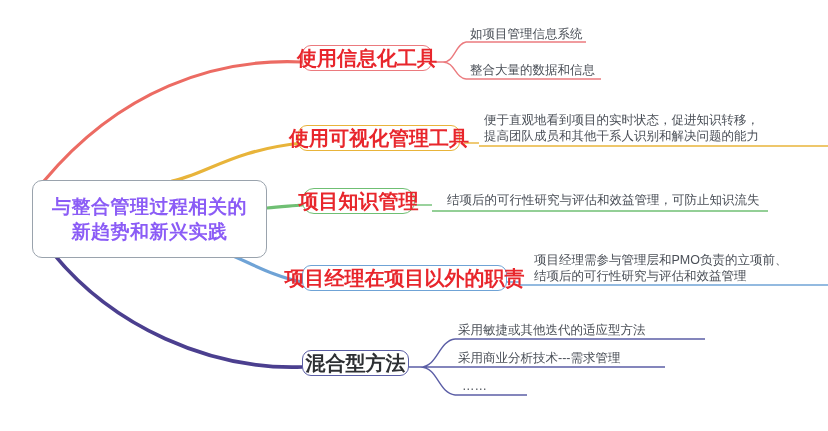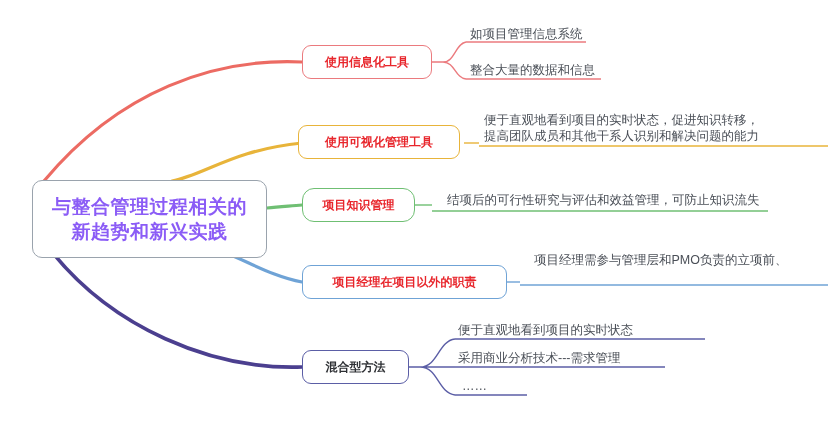--- a/index.html
+++ b/index.html
@@ -57,22 +57,22 @@
     letter-spacing: 0.5px;
     line-height: 25px;
     z-index: 5;
   }
   #root-node .rl {
     display: block;
   }
 
   
   .branch {
-    height: 34px;
-    font-size: 12px;
+    height: 26px;
+    font-size: 20px;
     font-weight: bold;
     padding: 0 10px;
     z-index: 5;
   }
   .branch .btxt { display: block; }
 
   #branch-0 { left: 302px; top: 45px;  width: 130px; border-color: #eb7a7e; color: #e8262c; }
   #branch-1 { left: 298px; top: 125px; width: 162px; border-color: #e8b43a; color: #e8262c; }
   #branch-2 { left: 302px; top: 188px; width: 113px; border-color: #6fbf73; color: #e8262c; border-radius: 12px; }
   #branch-3 { left: 302px; top: 265px; width: 205px; border-color: #6fa3d6; color: #e8262c; }
@@ -178,24 +178,25 @@
     <span class="ln">便于直观地看到项目的实时状态，促进知识转移，</span>
     <span class="ln">提高团队成员和其他干系人识别和解决问题的能力</span>
   </div>
 
   <div class="leaf" style="left:447px; top:192px;">
     <span class="ln">结项后的可行性研究与评估和效益管理，可防止知识流失</span>
   </div>
 
   <div class="leaf" style="left:534px; top:252px;">
     <span class="ln">项目经理需参与管理层和PMO负责的立项前、</span>
+    <span class="ln">结项后的可行性研究与评估和效益管理</span>
   </div>
 
   <div class="leaf" style="left:458px; top:322px;">
-    <span class="ln">便于直观地看到项目的实时状态</span>
+    <span class="ln">采用敏捷或其他迭代的适应型方法</span>
   </div>
   <div class="leaf" style="left:458px; top:350px;text-align:right;">
     <span class="ln">采用商业分析技术---需求管理</span>
   </div>
   <div class="leaf" style="left:462px; top:378px;">
     <span class="ln">……</span>
   </div>
 
 
 </div>

